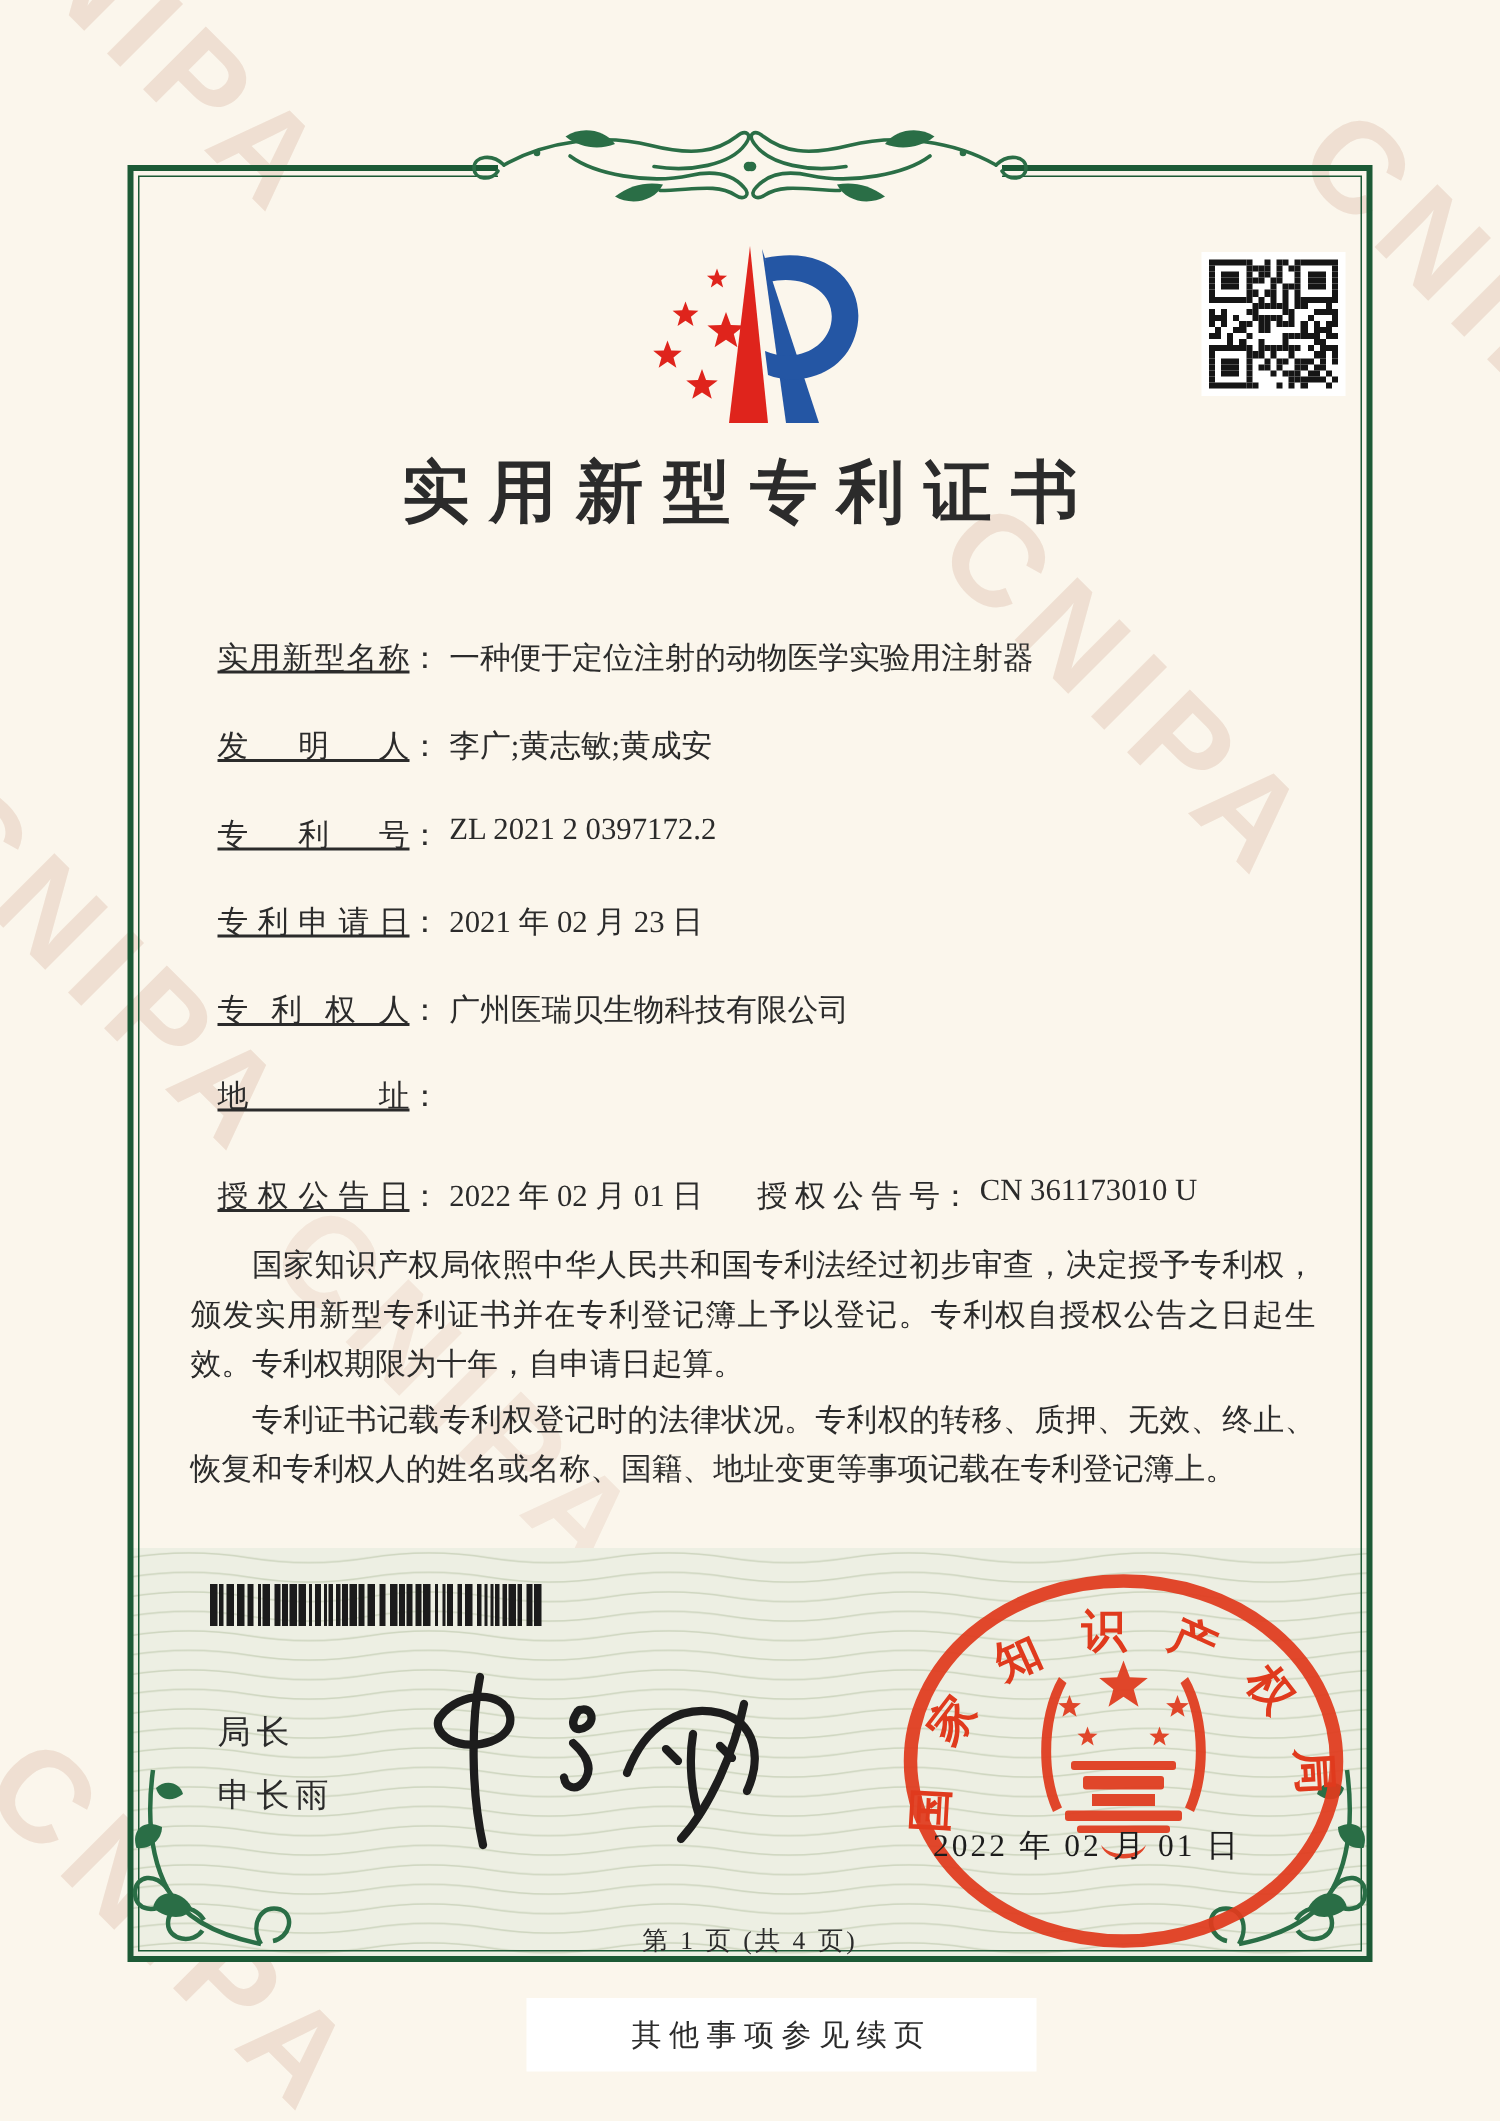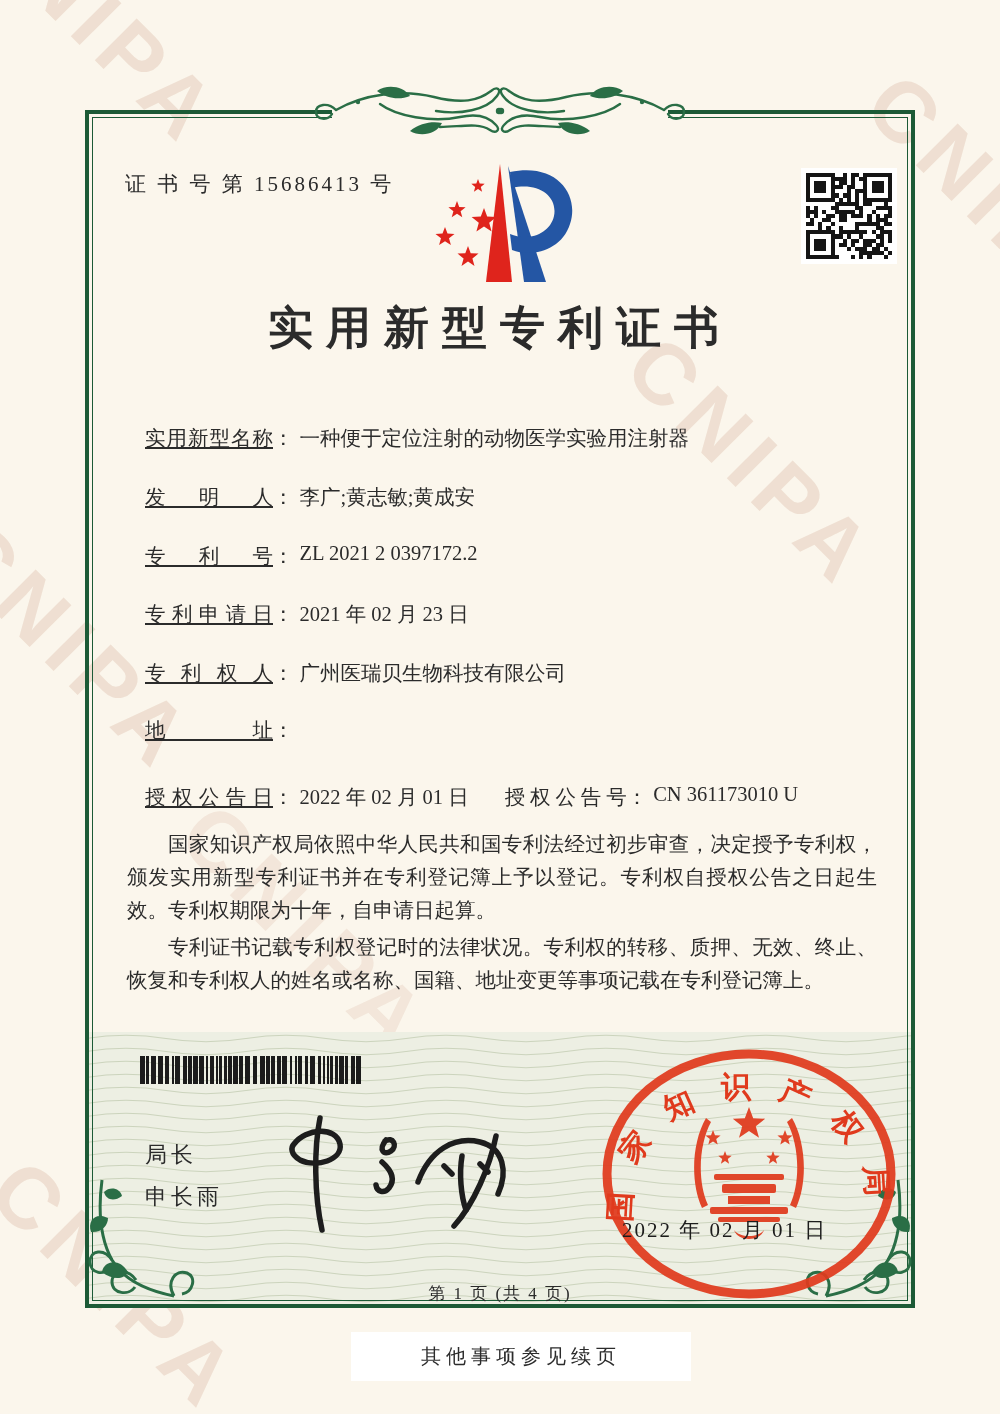--- a/index.html
+++ b/index.html
@@ -151,21 +151,20 @@
       <path d="M24 4 C20 34 22 62 34 84 C45 103 66 114 96 120"></path>
       <path d="M34 84 C26 72 12 74 12 86 C12 98 27 100 33 91"></path>
       <path d="M58 104 C50 92 34 94 34 106 C34 118 51 120 57 111"></path>
       <path d="M96 120 C88 106 97 93 109 97 C119 101 115 116 104 118"></path>
       <path d="M30 42 C18 36 9 44 13 56 C23 57 30 50 30 42 Z" fill="#2a6e46" stroke="none"></path>
       <path d="M50 96 C42 82 26 84 24 96 C34 104 46 104 50 96 Z" fill="#2a6e46" stroke="none"></path>
       <path d="M26 16 C32 10 42 12 44 20 C36 26 28 24 26 16 Z" fill="#2a6e46" stroke="none"></path>
     </g>
   </svg>
 
-  <div class="abs" id="cert-no">证 书 号 第 15686413 号</div>
 
   <svg class="abs" id="logo" viewBox="0 0 152 138">
     <g id="logo-stars">
         <polygon points="54.0,21.0 55.7,25.6 60.7,25.8 56.8,28.9 58.1,33.7 54.0,30.9 49.9,33.7 51.2,28.9 47.3,25.8 52.3,25.6" fill="#df241c"></polygon>
         <polygon points="33.0,43.0 35.2,48.9 41.6,49.2 36.6,53.2 38.3,59.3 33.0,55.8 27.7,59.3 29.4,53.2 24.4,49.2 30.8,48.9" fill="#df241c"></polygon>
         <polygon points="60.0,50.0 63.2,58.6 72.4,59.0 65.2,64.7 67.6,73.5 60.0,68.5 52.4,73.5 54.8,64.7 47.6,59.0 56.8,58.6" fill="#df241c"></polygon>
         <polygon points="21.0,69.0 23.5,75.6 30.5,75.9 25.0,80.3 26.9,87.1 21.0,83.2 15.1,87.1 17.0,80.3 11.5,75.9 18.5,75.6" fill="#df241c"></polygon>
         <polygon points="44.0,88.0 46.7,95.3 54.5,95.6 48.4,100.4 50.5,107.9 44.0,103.6 37.5,107.9 39.6,100.4 33.5,95.6 41.3,95.3" fill="#df241c"></polygon>
       </g>
     <polygon points="76,6 62,124 88,124" fill="#df241c"></polygon>

